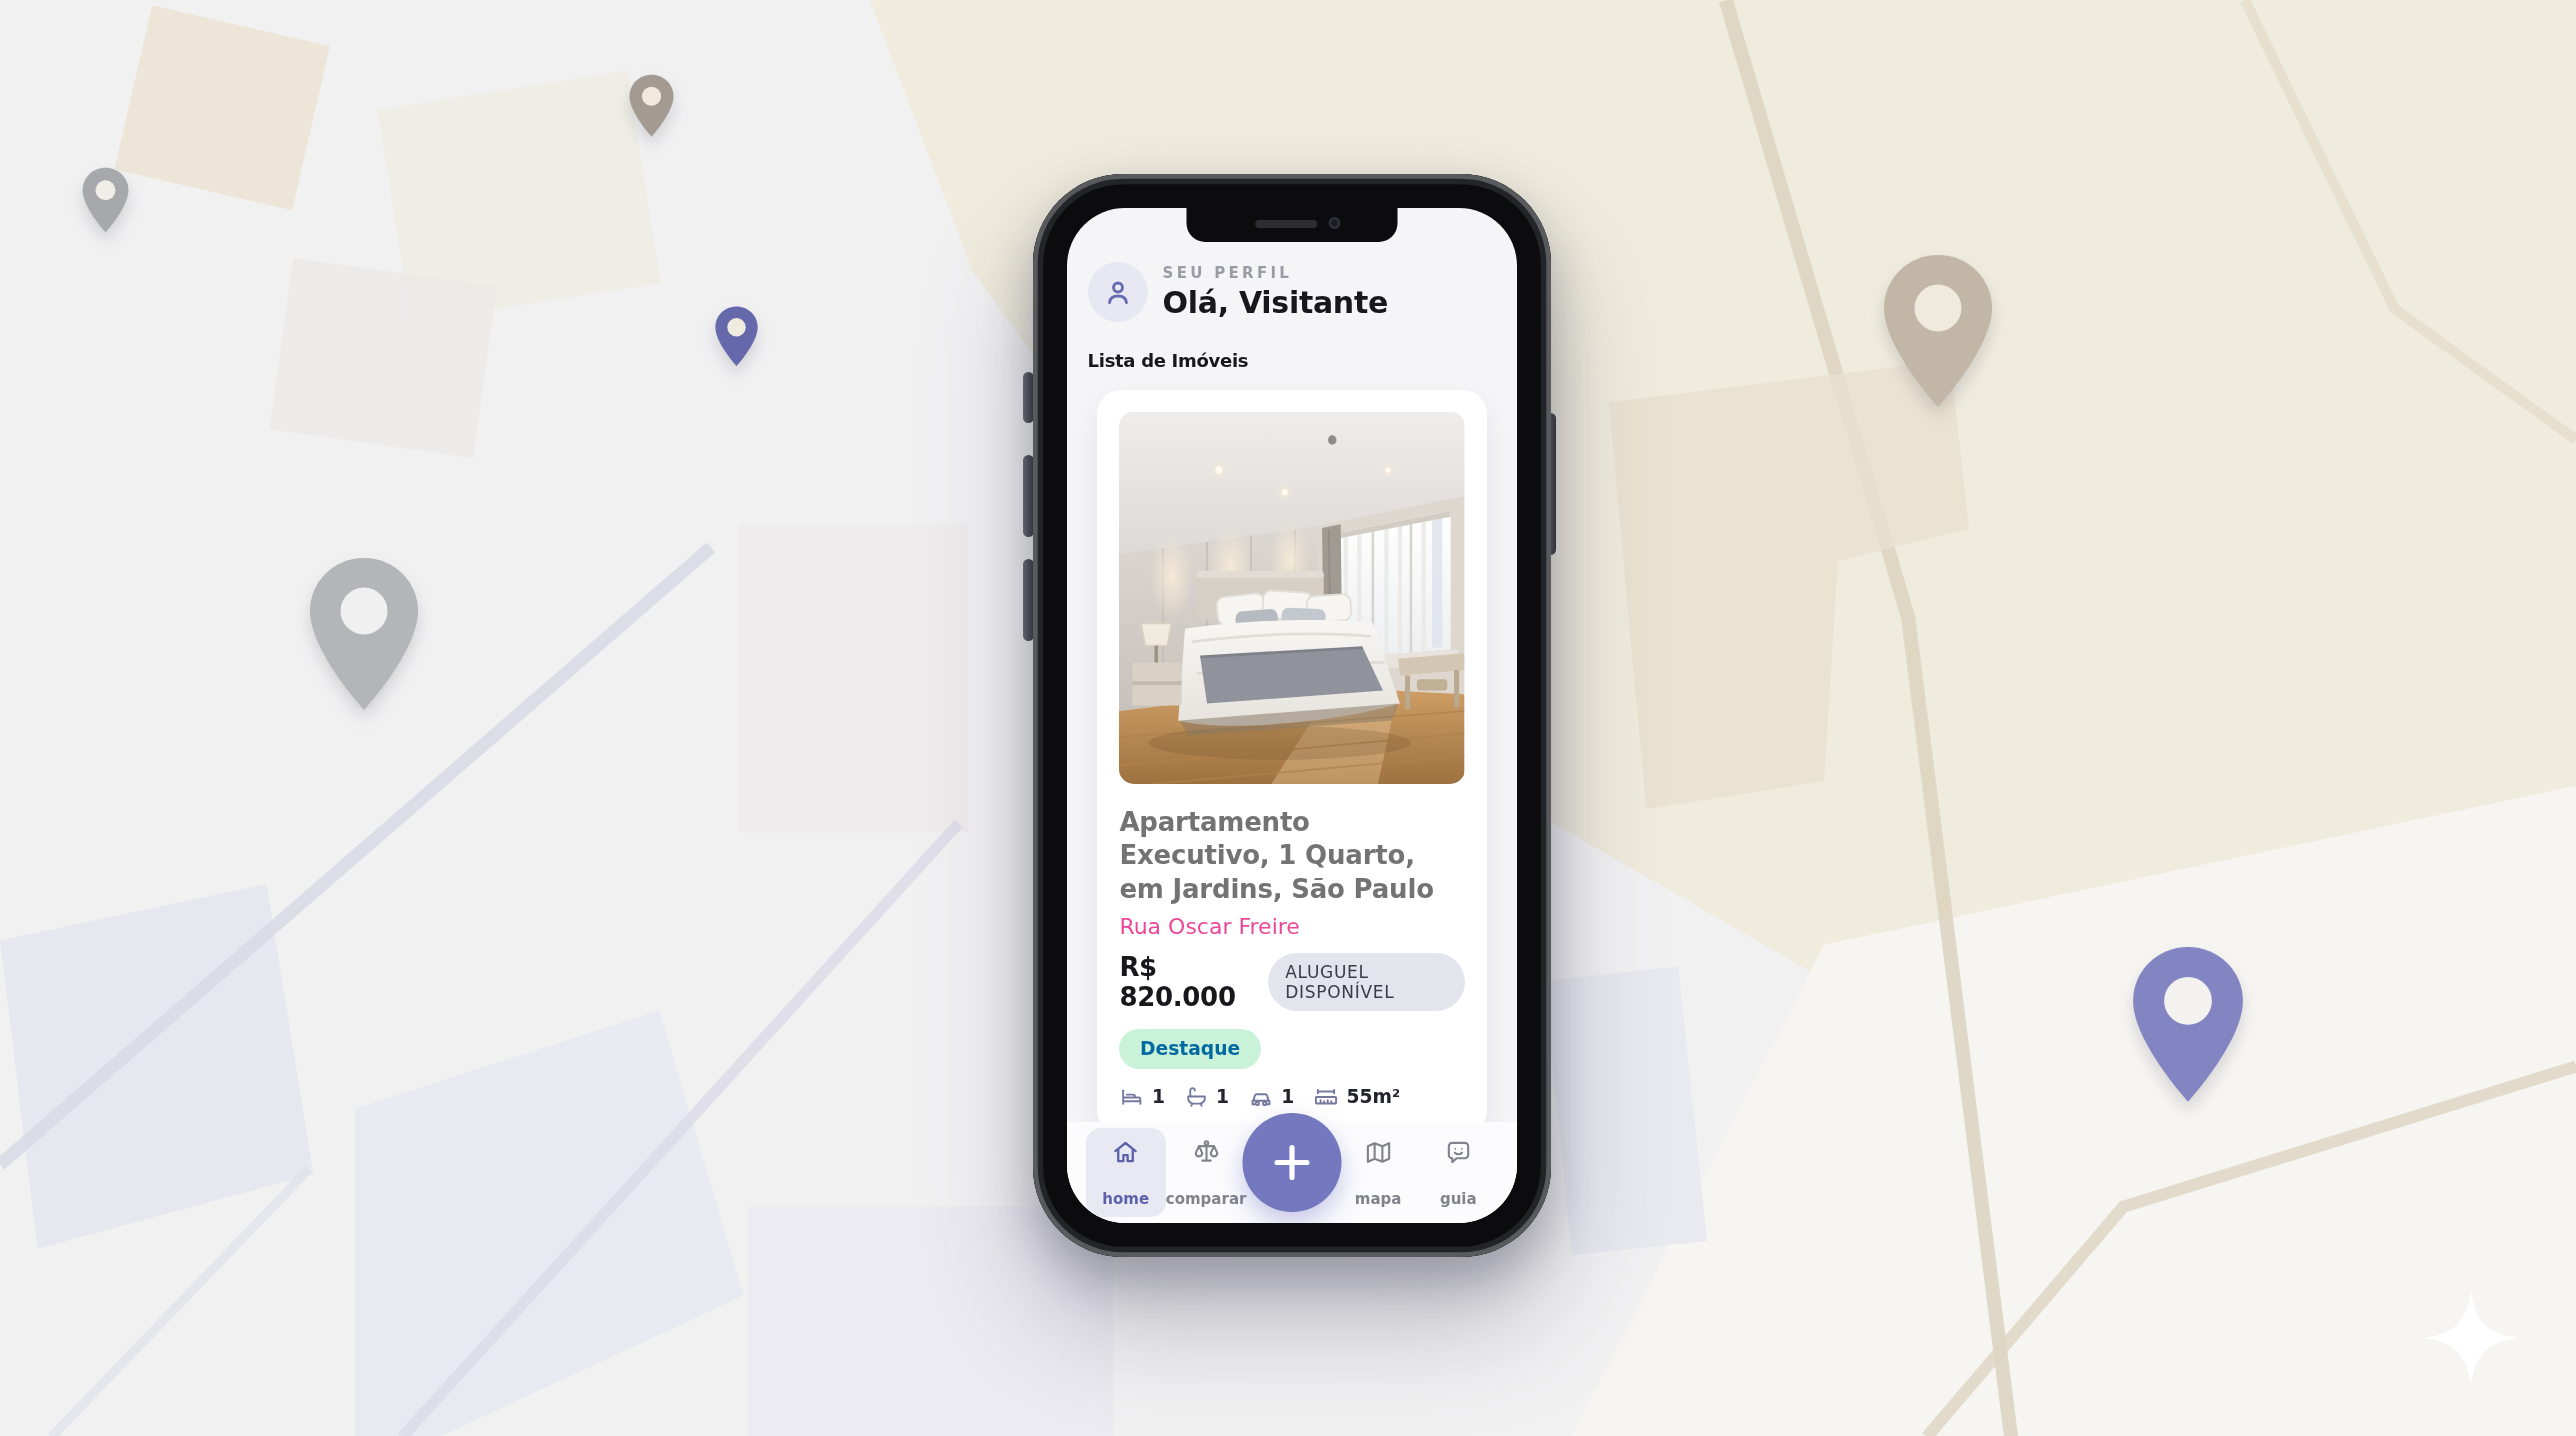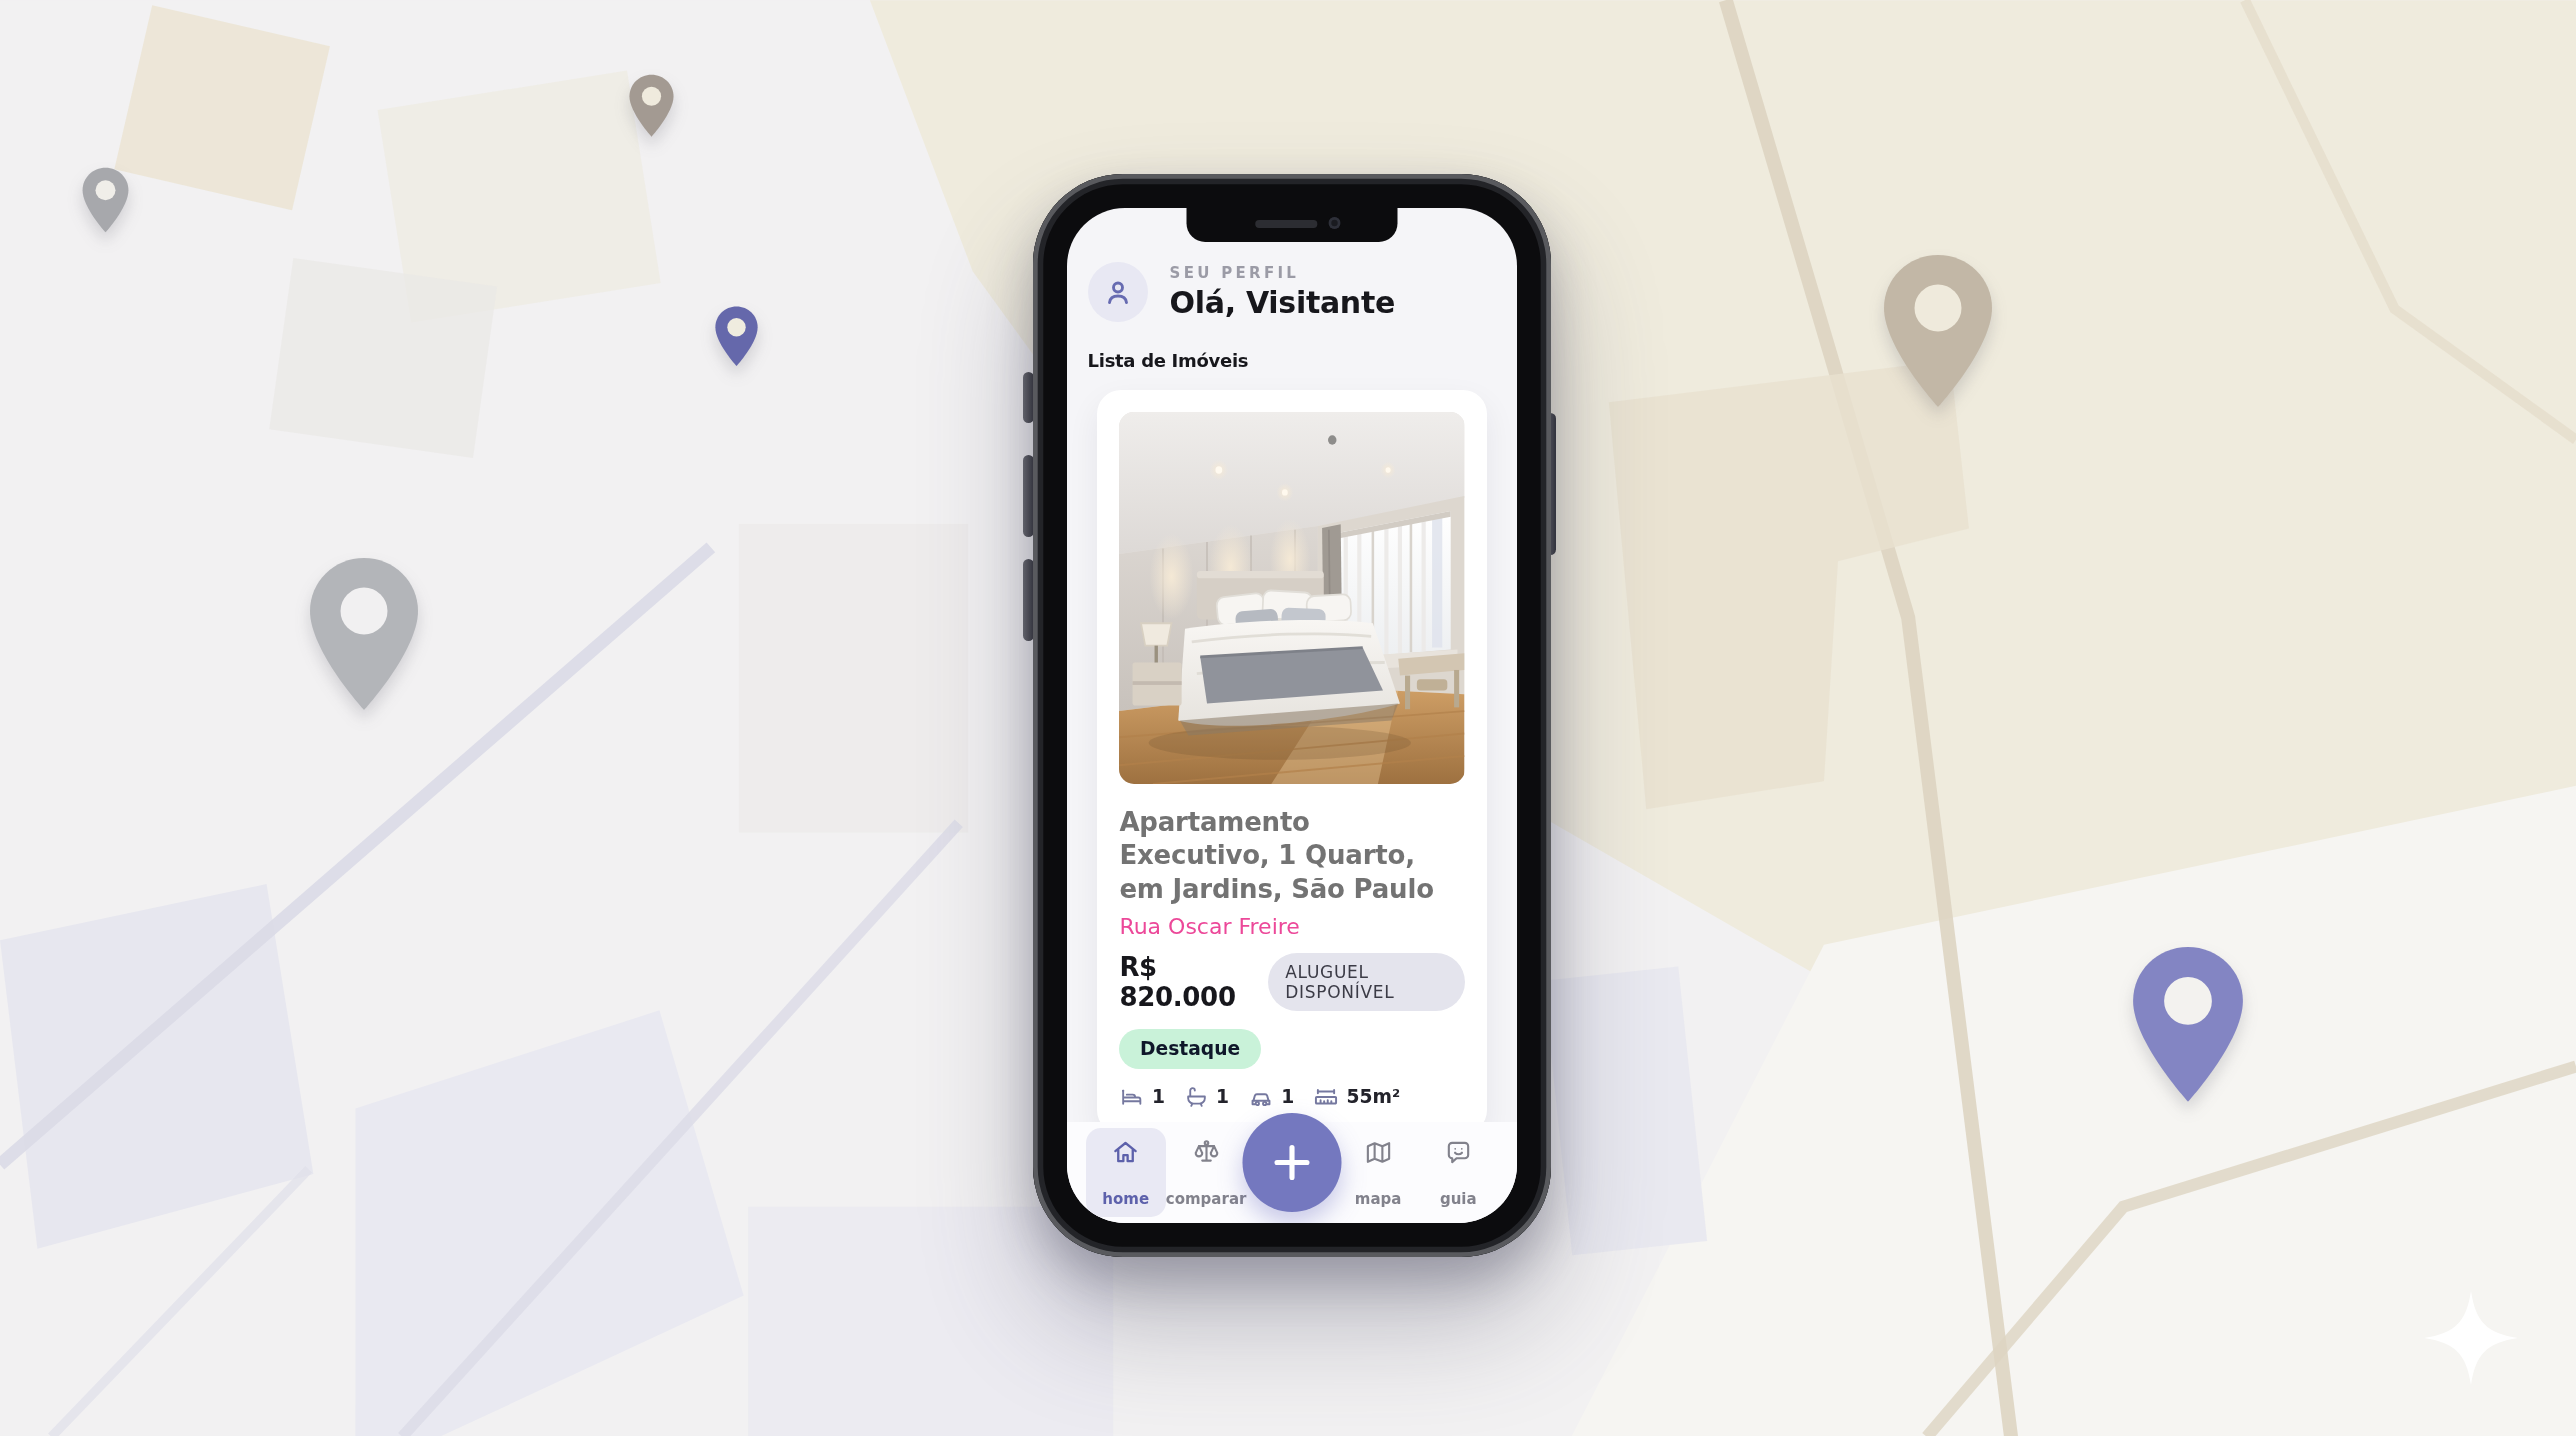--- a/index.html
+++ b/index.html
@@ -26,41 +26,41 @@
   .notch{position:absolute;left:50%;top:0;transform:translateX(-50%);
          width:211px;height:34px;background:#0c0c0e;border-radius:0 0 18.7px 18.7px;z-index:30;}
   .notch .speaker{position:absolute;left:50%;top:12px;transform:translateX(-60%);
                   width:62px;height:7.5px;border-radius:3.7px;background:#2c2d32;}
   .notch .camera{position:absolute;left:50%;top:9.4px;margin-left:36px;width:12px;height:12px;
                  border-radius:50%;background:#1a1b20;box-shadow:inset 0 0 0 2.8px #2e3039;}
 
   .screen-inner{position:absolute;inset:0;padding:0 20.6px;}
 
   
-  .profile-row{display:flex;align-items:center;gap:22px;margin-top:54px;}
+  .profile-row{display:flex;align-items:center;gap:15px;margin-top:54px;}
   .avatar{width:60px;height:60px;border-radius:50%;background:#e8e8f3;
           display:flex;align-items:center;justify-content:center;flex:0 0 auto;}
   .profile-label{font-size:15px;letter-spacing:3.3px;font-weight:600;color:#9b9ba6;}
   .greeting{font-size:30px;font-weight:700;color:#17171c;letter-spacing:-0.3px;margin-top:2.8px;}
   .section-title{margin-top:28px;font-size:18px;font-weight:700;color:#17171c;letter-spacing:-0.3px;}
 
   
   .card{margin:18.7px 9.4px 0;background:#ffffff;border-radius:24px;padding:22.4px 22.4px 24px;
         box-shadow:0 13px 32px rgba(25,25,60,.07);}
   .photo{width:100%;height:372px;border-radius:15px;overflow:hidden;}
   .photo svg{display:block;width:100%;height:100%;}
   .listing-title{margin-top:22.4px;font-size:26px;line-height:1.27;font-weight:700;
                  color:#737373;letter-spacing:-0.2px;}
   .listing-address{margin-top:8.4px;font-size:22px;color:#ec4899;}
   .price-row{margin-top:13px;display:flex;align-items:center;gap:16px;}
   .price{font-size:26px;font-weight:800;color:#17171c;letter-spacing:-0.3px;}
   .pill{border-radius:934px;display:inline-block;}
   .status-pill{background:#e4e4ed;color:#3b3b46;font-size:17px;font-weight:400;
                letter-spacing:0.7px;padding:9.4px 17px;}
-  .highlight-pill{background:#c9f2d9;color:#0f172a;font-size:18.7px;font-weight:600;
+  .highlight-pill{background:#c9f2d9;color:#0369a1;font-size:18.7px;font-weight:600;
                   padding:9.4px 20.6px;margin-top:17px;}
   .amenities{margin-top:15px;display:flex;align-items:center;gap:18.7px;}
   .amenity{display:flex;align-items:center;gap:7.5px;color:#75789f;}
   .amenity .val{font-size:18.7px;font-weight:700;color:#23232b;}
 
   
   .navbar{position:absolute;left:0;right:0;bottom:0;height:101px;background:#fcfcfe;
           display:flex;align-items:center;justify-content:space-between;
           padding:0 18.7px;z-index:10;}
   .nav-item{display:flex;flex-direction:column;align-items:center;gap:23px;

